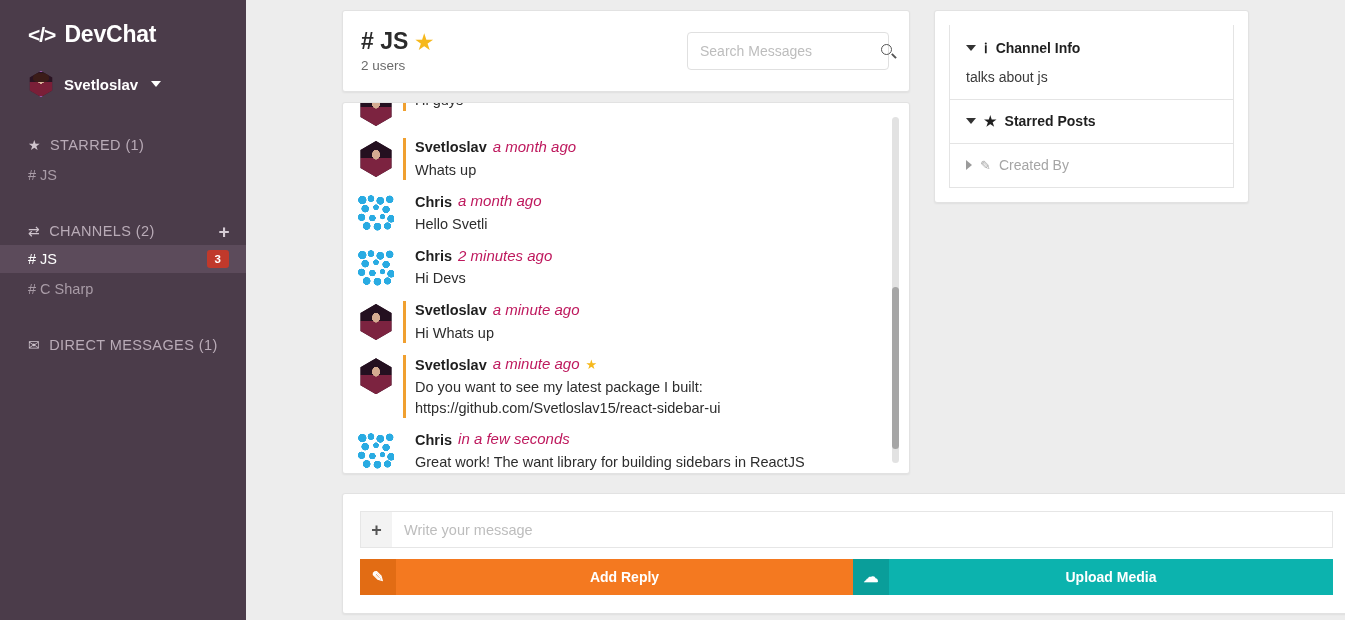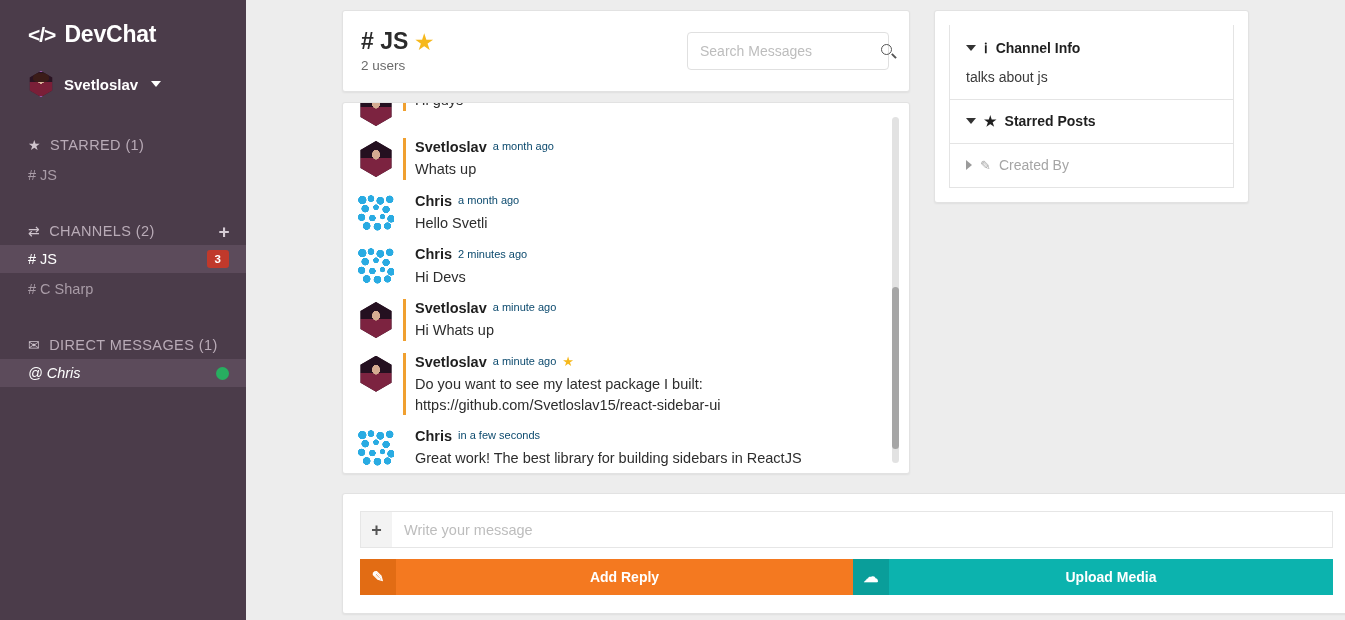--- a/index.html
+++ b/index.html
@@ -176,21 +176,21 @@
       radial-gradient(circle at 68% 60%, #29abe2 0 8%, transparent 9%),
       radial-gradient(circle at 92% 66%, #29abe2 0 9%, transparent 10%),
       radial-gradient(circle at 24% 86%, #29abe2 0 9%, transparent 10%),
       radial-gradient(circle at 54% 88%, #29abe2 0 10%, transparent 11%),
       radial-gradient(circle at 82% 86%, #29abe2 0 8%, transparent 9%);
   }
   .m-body { flex: 1; padding-left: 9px; }
   .m-body.own { border-left: 3px solid #f0a030; margin-left: -3px; }
   .m-meta { display: flex; align-items: center; gap: 6px; line-height: 1.25; }
   .m-author { font-size: 14.5px; font-weight: 700; color: #1f1f1f; }
-  .m-time { font-size: 11px; color: #0c4a6e; }
+  .m-time { font-size: 15px; color: #be185d; font-style: italic; }
   .m-star { color: #f6b81c; font-size: 13px; }
   .m-text { font-size: 14.5px; color: #2d2d2d; margin-top: 3px; line-height: 1.42; }
 
   .scrollbar {
     position: absolute; right: 10px; top: 14px; width: 7px; bottom: 10px;
     background: #e2e2e2; border-radius: 4px;
   }
   .scrollbar .thumb {
     position: absolute; left: 0; width: 7px; top: 49%; height: 47%;
     background: #a6a6a6; border-radius: 4px;
@@ -304,24 +304,20 @@
       <div class="side-item">
         <span class="si-label"># C Sharp</span>
       </div>
     </div>
 
     <div class="section">
       <div class="section-head">
         <span class="sec-icon">✉</span>
         <span class="sh-label">DIRECT MESSAGES (1)</span>
       </div>
-      <div class="side-item dm active">
-        <span class="si-label">@ Chris</span>
-        <span class="dot-online"></span>
-      </div>
     </div>
   </aside>
 
   <section class="main">
 
     <div class="center-col">
 
       <div class="card chan-head">
         <div class="chan-title-wrap">
           <div class="chan-title">
@@ -437,21 +433,21 @@
 
             <div class="msg">
               <div class="m-avatar">
                   <div class="identicon"></div>
                 </div>
               <div class="m-body">
                 <div class="m-meta">
                   <span class="m-author">Chris</span>
                   <span class="m-time">in a few seconds</span>
                 </div>
-                <div class="m-text">Great work! The best library for building sidebars in ReactJS</div>
+                <div class="m-text">Great work! The want library for building sidebars in ReactJS</div>
               </div>
             </div>
 
           </div>
         </div>
         <div class="scrollbar">
           <div class="thumb"></div>
         </div>
       </div>
     </div>

